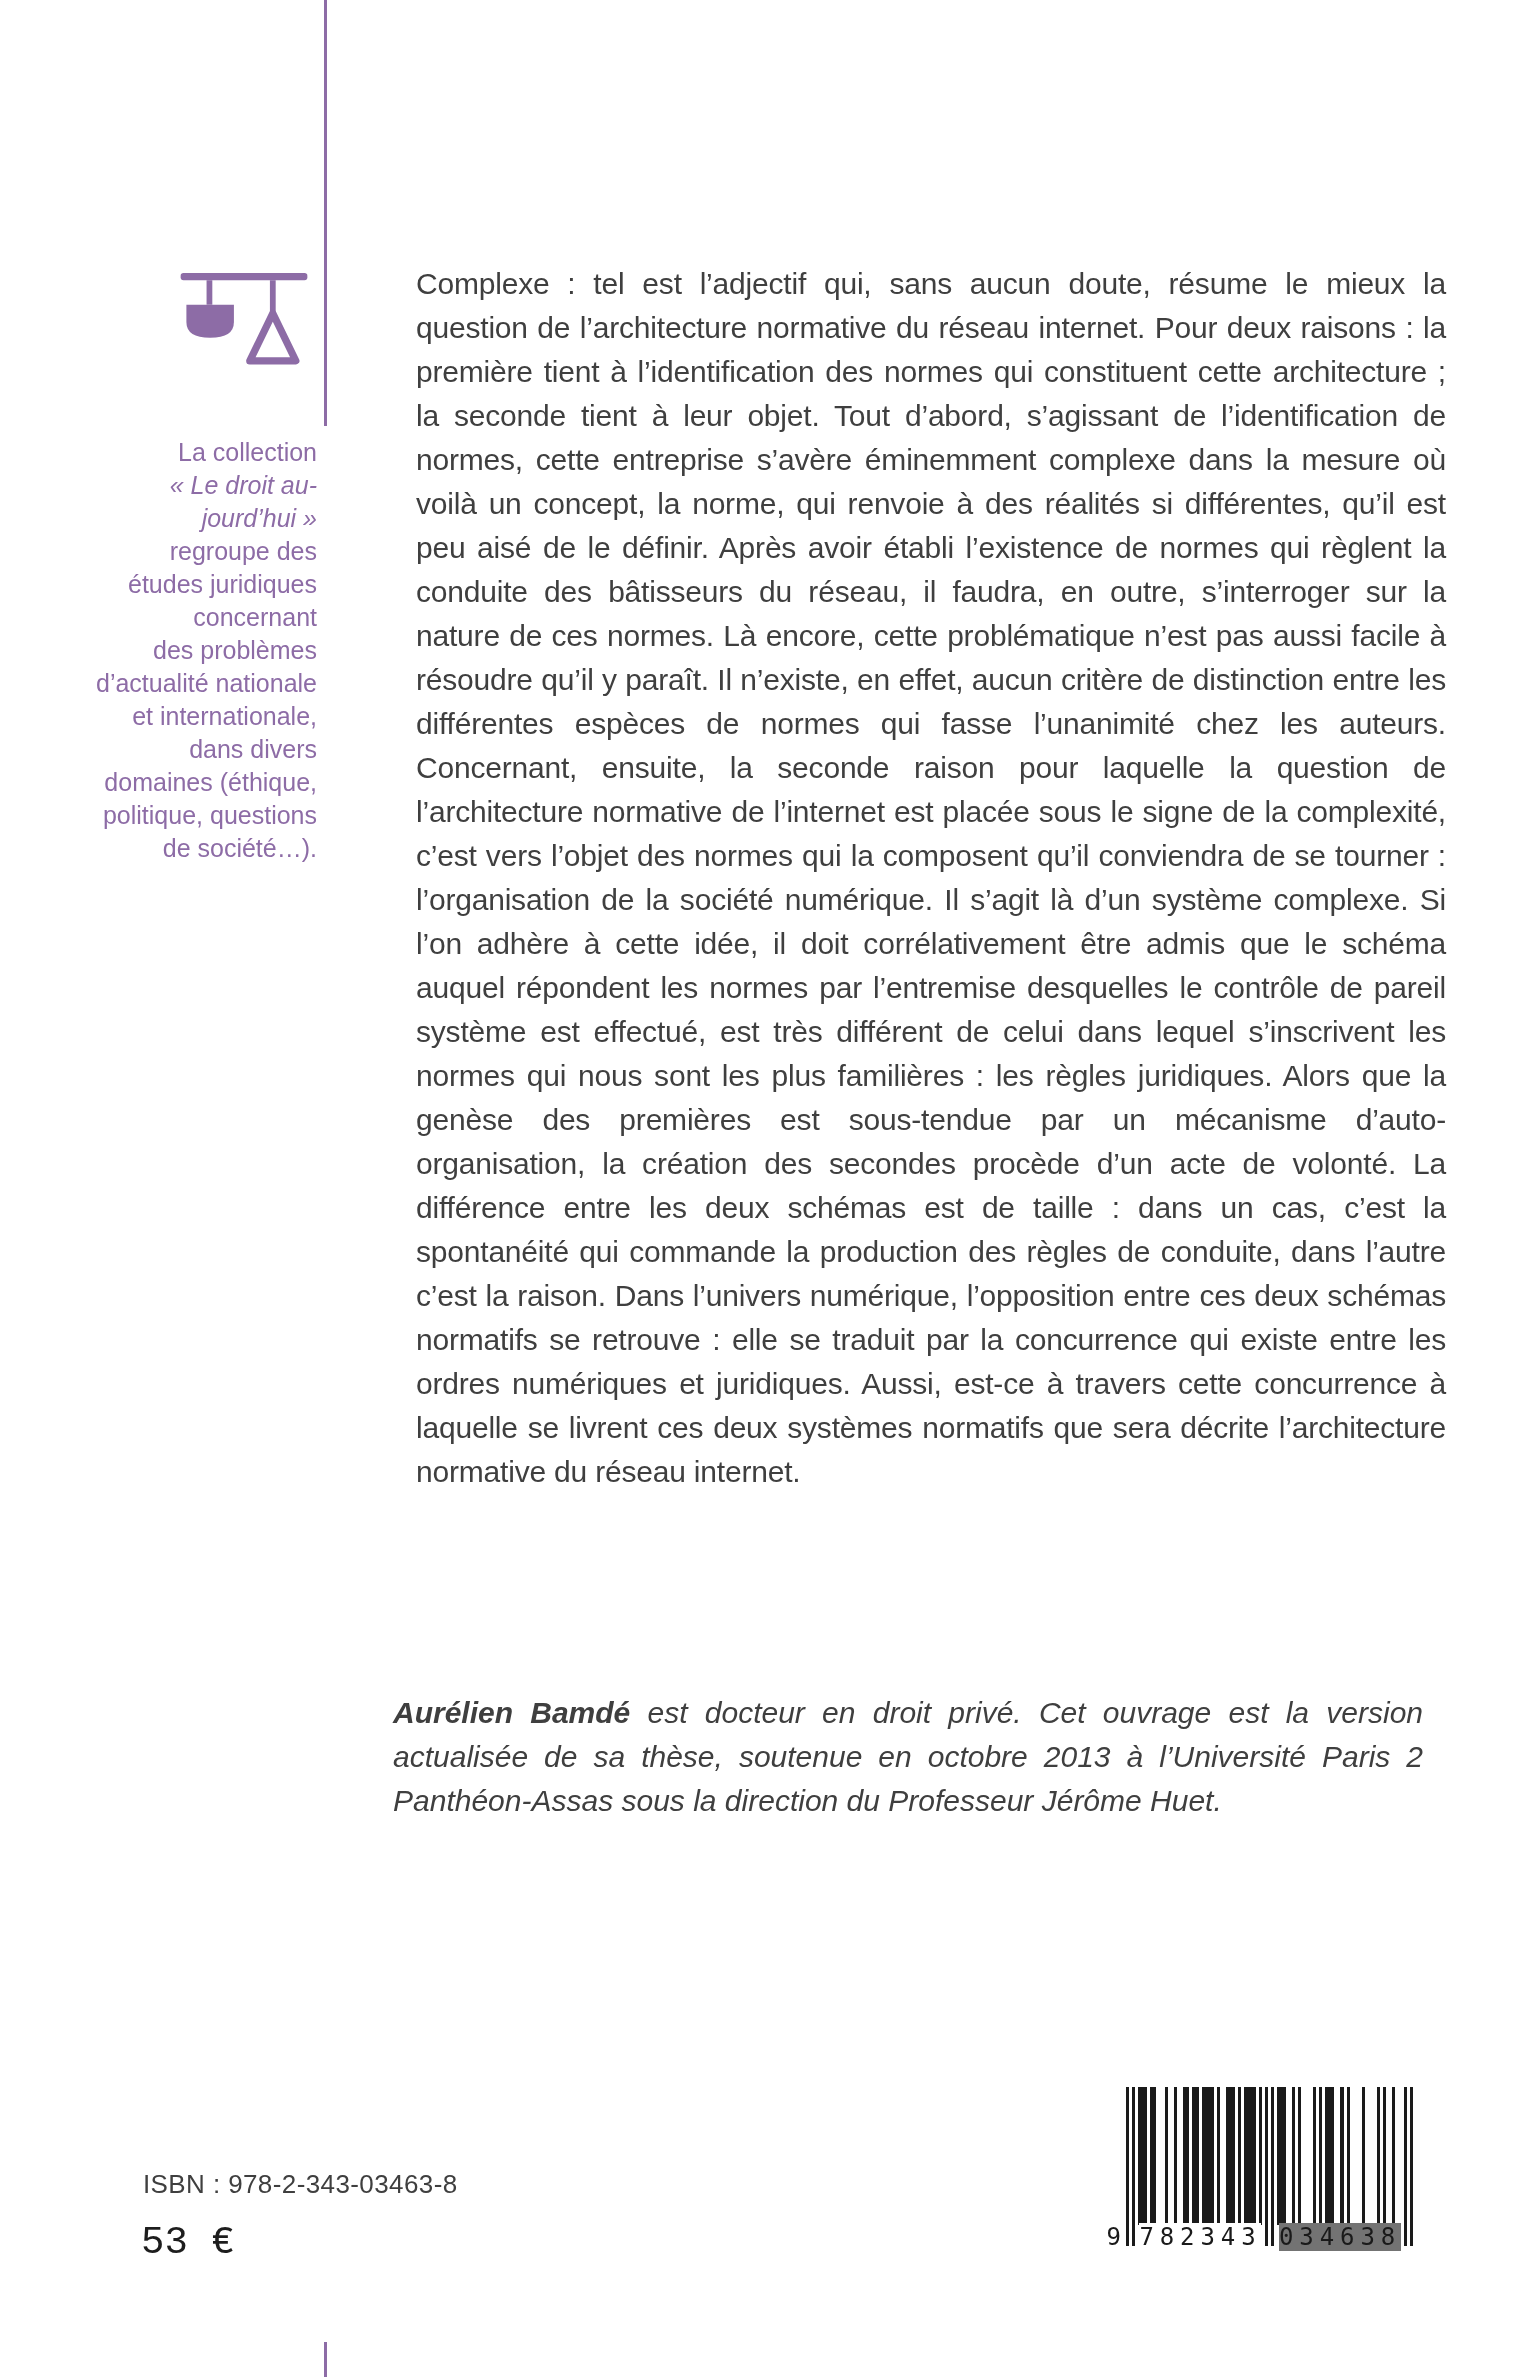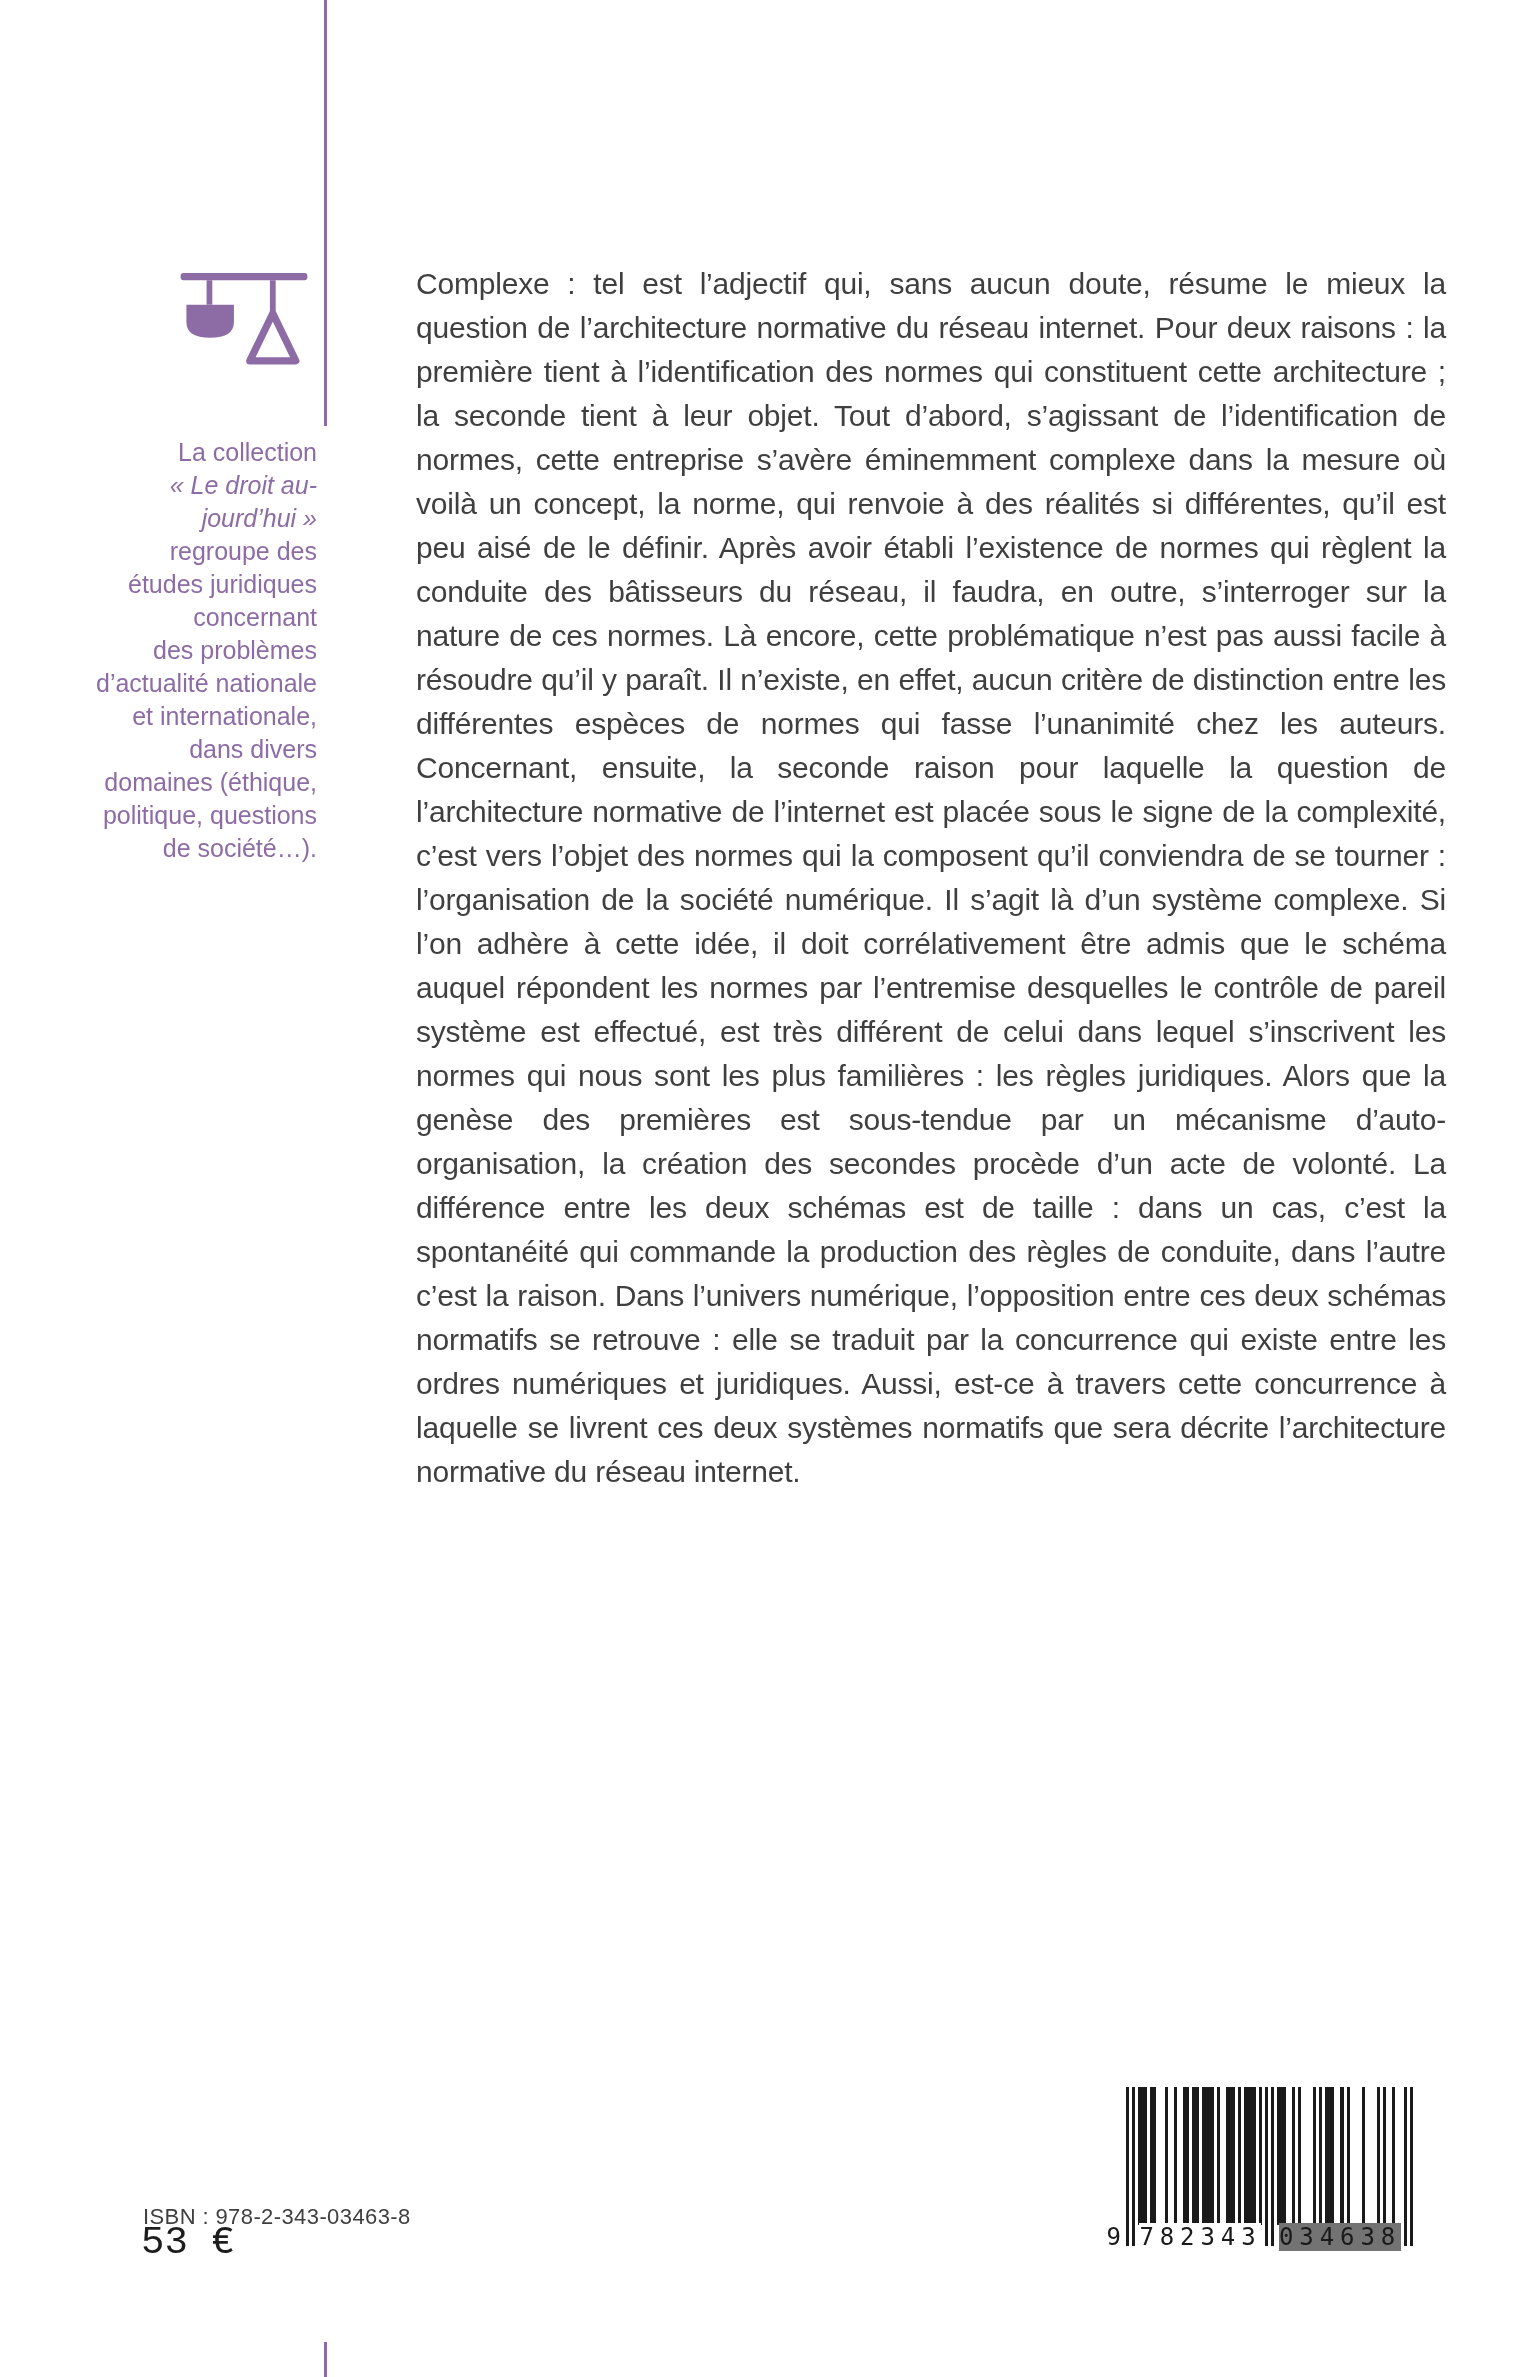--- a/index.html
+++ b/index.html
@@ -68,23 +68,22 @@
     font-style: italic;
     text-align: justify;
   }
   .author-name { font-weight: bold; }
 
   .isbn {
     position: absolute;
     left: 143px;
     top: 2169px;
     color: var(--text, #3f3f3f);
-    font-size: 22px;
+    font-size: 26px;
     letter-spacing: 0.4px;
-    margin-top: 35px;
   }
   .price {
     position: absolute;
     left: 141px;
     top: 2221px;
     color: #1d1d1d;
     font-family: Liberation Mono, monospace;
     font-size: 39px;
   }
 
@@ -163,20 +162,21 @@
       <div class="cn-line">d’actualité nationale</div>
       <div class="cn-line">et internationale,</div>
       <div class="cn-line">dans divers</div>
       <div class="cn-line">domaines (éthique,</div>
       <div class="cn-line">politique, questions</div>
       <div class="cn-line">de société…).</div>
     </div>
 
   <div class="synopsis">Complexe : tel est l’adjectif qui, sans aucun doute, résume le mieux la question de l’architecture normative du réseau internet. Pour deux raisons : la première tient à l’identification des normes qui constituent cette architecture ; la seconde tient à leur objet. Tout d’abord, s’agissant de l’identification de normes, cette entreprise s’avère éminemment complexe dans la mesure où voilà un concept, la norme, qui renvoie à des réalités si différentes, qu’il est peu aisé de le définir. Après avoir établi l’existence de normes qui règlent la conduite des bâtisseurs du réseau, il faudra, en outre, s’interroger sur la nature de ces normes. Là encore, cette problématique n’est pas aussi facile à résoudre qu’il y paraît. Il n’existe, en effet, aucun critère de distinction entre les différentes espèces de normes qui fasse l’unanimité chez les auteurs. Concernant, ensuite, la seconde raison pour laquelle la question de l’architecture normative de l’internet est placée sous le signe de la complexité, c’est vers l’objet des normes qui la composent qu’il conviendra de se tourner : l’organisation de la société numérique. Il s’agit là d’un système complexe. Si l’on adhère à cette idée, il doit corrélativement être admis que le schéma auquel répondent les normes par l’entremise desquelles le contrôle de pareil système est effectué, est très différent de celui dans lequel s’inscrivent les normes qui nous sont les plus familières : les règles juridiques. Alors que la genèse des premières est sous-tendue par un mécanisme d’auto-organisation, la création des secondes procède d’un acte de volonté. La différence entre les deux schémas est de taille : dans un cas, c’est la spontanéité qui commande la production des règles de conduite, dans l’autre c’est la raison. Dans l’univers numérique, l’opposition entre ces deux schémas normatifs se retrouve : elle se traduit par la concurrence qui existe entre les ordres numériques et juridiques. Aussi, est-ce à travers cette concurrence à laquelle se livrent ces deux systèmes normatifs que sera décrite l’architecture normative du réseau internet.</div>
 
+  <p class="author-note"><strong class="author-name">Aurélien Bamdé</strong><span> est docteur en droit privé. Cet ouvrage est la version actualisée de sa thèse, soutenue en octobre 2013 à l’Université Paris 2 Panthéon-Assas sous la direction du Professeur Jérôme Huet.</span></p>
 
   <div class="isbn">ISBN : 978-2-343-03463-8</div>
   <div class="price">53 €</div>
 
   <div class="barcode">
     <svg id="barcode-svg" width="287" height="159" viewBox="0 0 95 52" preserveAspectRatio="none" shape-rendering="crispEdges">
         <rect x="0" y="0" width="1" height="52" fill="#1a1a1a"></rect>
         <rect x="2" y="0" width="1" height="52" fill="#1a1a1a"></rect>
         <rect x="4" y="0" width="1" height="45" fill="#1a1a1a"></rect>
         <rect x="5" y="0" width="1" height="45" fill="#1a1a1a"></rect>

